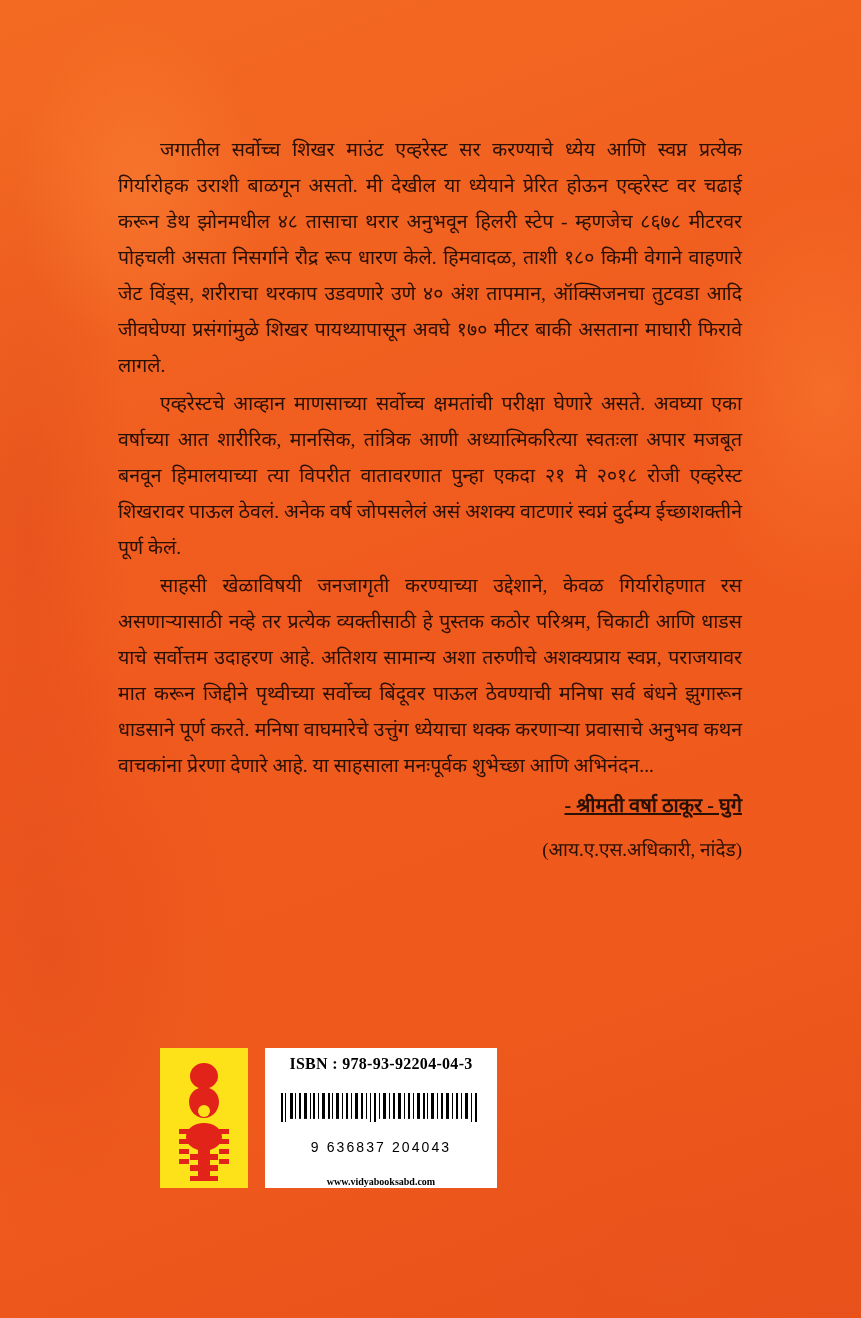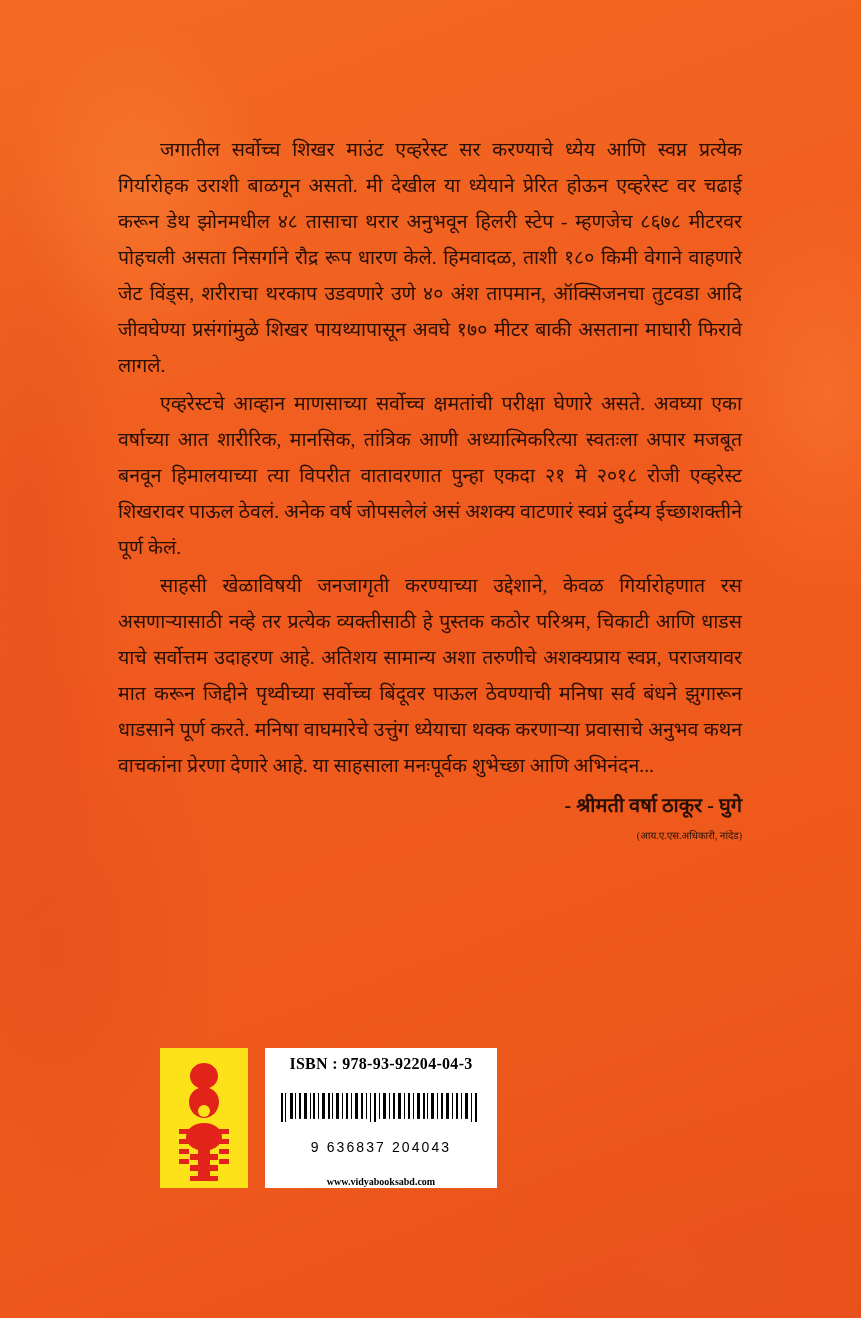--- a/index.html
+++ b/index.html
@@ -47,28 +47,29 @@
     text-indent: 42px;
   }
   .sign {
     margin-top: 6px;
     text-align: right;
     text-indent: 0;
     font-size: 20px;
     font-weight: bold;
     color: #2a1004;
     line-height: 30px;
+    text-decoration: underline;
   }
   .sign-sub {
     text-align: right;
     text-indent: 0;
-    font-size: 10px;
+    font-size: 19px;
     color: #2a1004;
     line-height: 28px;
-    margin-top: 2px;
+    margin-top: 16px;
   }
 
   
   .bottom {
     position: absolute;
     left: 160px;
     top: 1048px;
     width: 400px;
     height: 140px;
   }

